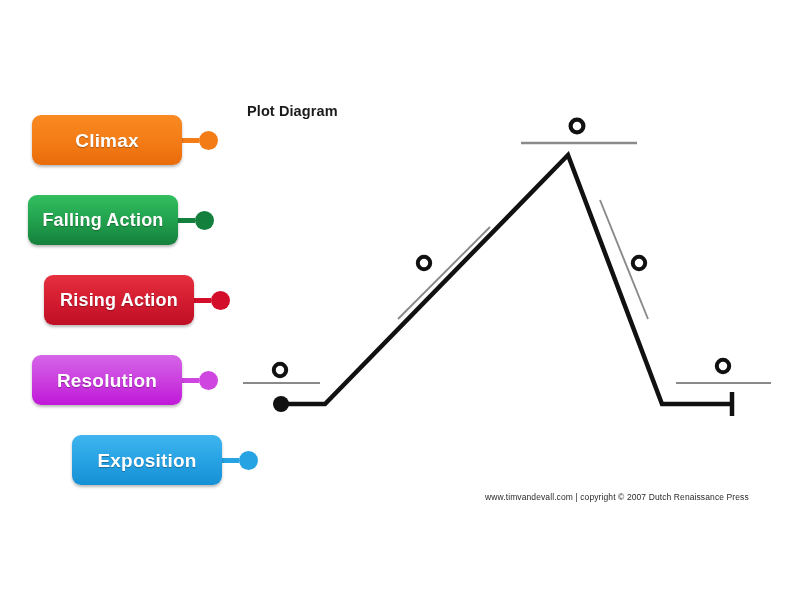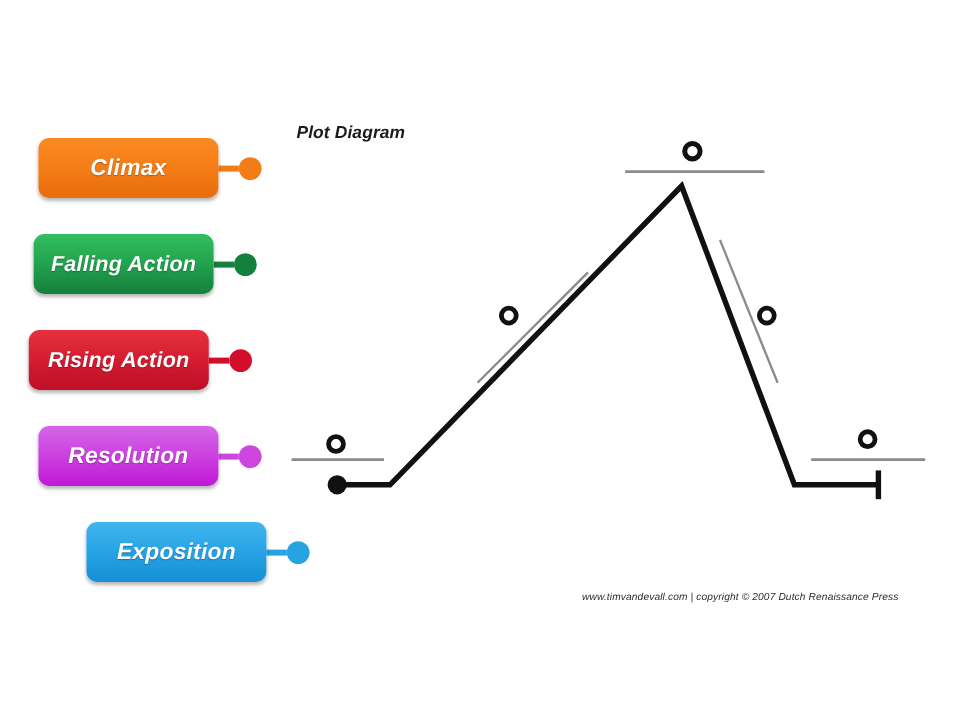--- a/index.html
+++ b/index.html
@@ -12,21 +12,20 @@
     background: #ffffff;
     font-family: "Liberation Sans", sans-serif;
     overflow: hidden;
     position: relative;
   }
   #worksheet {
     position: absolute;
     left: 0; top: 0;
     width: 684px;
     height: 600px;
-    font-style: italic;
   }
 
   
   .chip-row {
     position: absolute;
     display: flex;
     align-items: center;
     height: 54px;
   }
   .chip {
@@ -141,21 +140,21 @@
   <div class="chip-row" style="left:28px; top:193px;">
     <div class="chip" style="background:linear-gradient(180deg,#32BE60 0%,#22A24E 50%,#15803C 100%);">
       <span class="chip-label small">Falling Action</span>
     </div>
     <div class="connector">
       <div class="stem" style="background:#14803D;"></div>
       <div class="knob" style="background:#14803D;"></div>
     </div>
   </div>
 
-  <div class="chip-row" style="left:24px; top:273px;">
+  <div class="chip-row" style="left:44px; top:273px;">
     <div class="chip" style="background:linear-gradient(180deg,#E6303F 0%,#D41B30 52%,#BE0F24 100%);">
       <span class="chip-label small">Rising Action</span>
     </div>
     <div class="connector">
       <div class="stem" style="background:#D30E2B;"></div>
       <div class="knob" style="background:#D30E2B;"></div>
     </div>
   </div>
 
   <div class="chip-row" style="left:32px; top:353px;">

